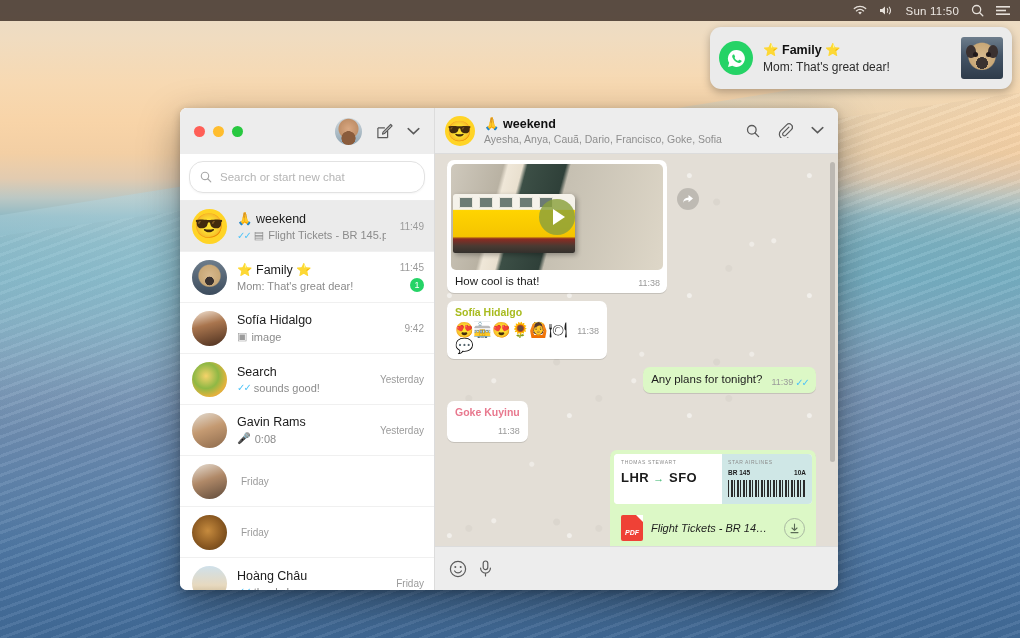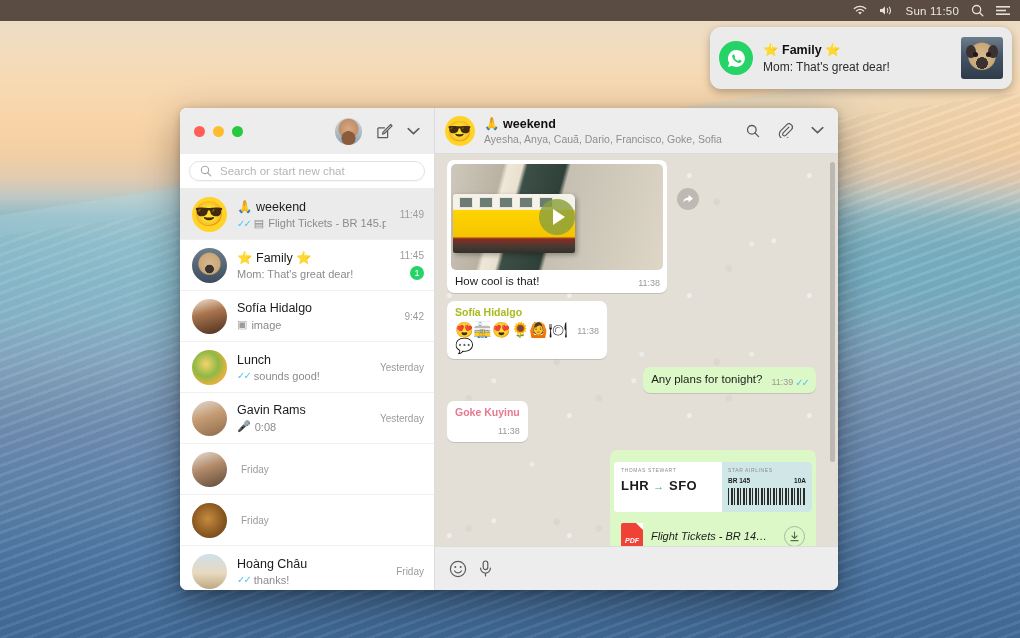--- a/index.html
+++ b/index.html
@@ -156,21 +156,21 @@
       radial-gradient(circle at 50% 40%, #d9a882 0%, #c08f68 45%, rgba(192,143,104,0) 50%),
       linear-gradient(180deg,#cfd8dd 0%,#8fa4b2 100%);
   }
   .icon-btn { cursor: default; color: #5b5b5b; display: flex; align-items: center; }
 
   #search-wrap {
     background: #fff; padding: 7px 9px 7px 9px;
     border-bottom: 1px solid #ececec;
   }
   #search-box {
-    height: 20px;
+    height: 32px;
     background: #fff;
     border: 1px solid #e2e2e2;
     border-radius: 14px;
     display: flex; align-items: center;
     padding: 0 10px; gap: 8px;
     box-shadow: 0 1px 2px rgba(0,0,0,0.04);
   }
   #search-box .ph { color: #b5b5b5; font-size: 11.5px; }
 
   #chat-list { flex: 1; overflow: hidden; }
@@ -324,21 +324,21 @@
   }
   .fwd-btn {
     width: 22px; height: 22px; border-radius: 50%;
     background: rgba(0,0,0,0.16);
     display: flex; align-items: center; justify-content: center;
     margin: 28px 0 0 10px; flex: 0 0 auto;
   }
   .emoji-line { font-size: 15px; letter-spacing: 0px; line-height: 1.1; }
 
   
-  .ticket-bubble { padding: 12px 4px 3px 4px; width: 206px; }
+  .ticket-bubble { padding: 4px 4px 3px 4px; width: 206px; }
   .bp {
     display: flex; height: 50px;
     border-radius: 4px; overflow: hidden;
     background: #fff;
   }
   .bp-left { flex: 1; padding: 5px 7px; background: #fff; }
   .bp-right {
     width: 90px; background: #cfe7e6;
     padding: 5px 6px; position: relative;
   }
@@ -548,21 +548,21 @@
             </div>
           </div>
           <div class="chat-meta">
             <span class="chat-time">9:42</span>
           </div>
         </div>
 
         <div class="chat-row">
           <div class="av lunch"></div>
           <div class="chat-main">
-            <div class="chat-title">Lunch</div>
+            <div class="chat-title">Search</div>
             <div class="chat-sub">
               <span class="tick">✓✓</span>
               <span>sounds good!</span>
             </div>
           </div>
           <div class="chat-meta">
             <span class="chat-time">Yesterday</span>
           </div>
         </div>
 

